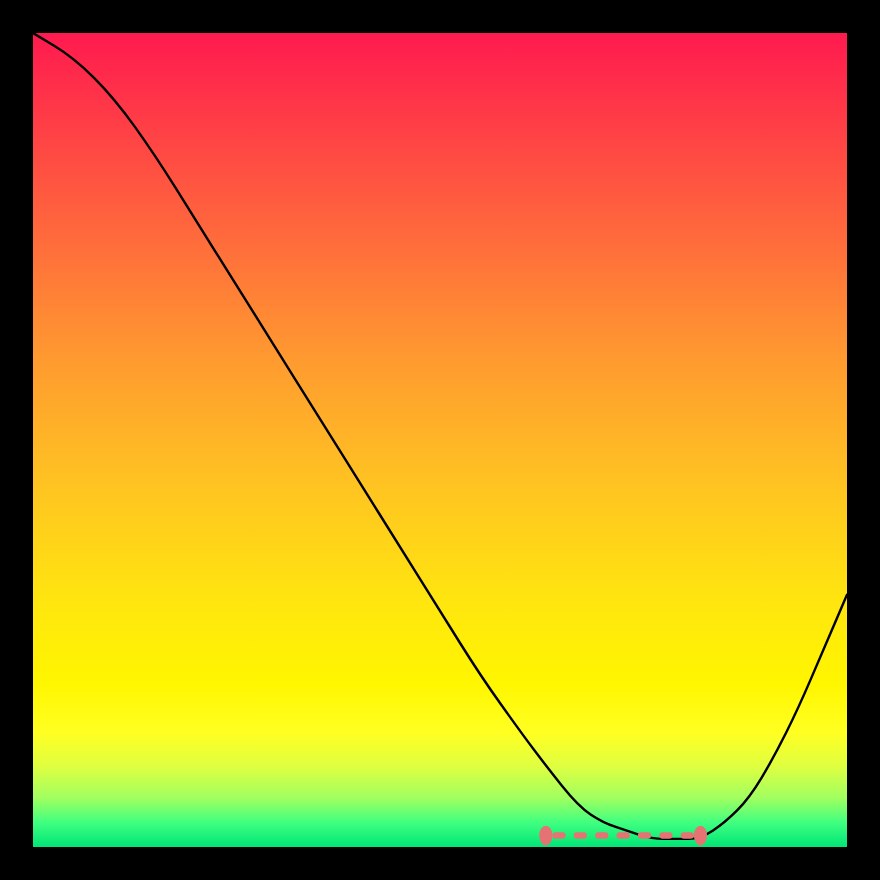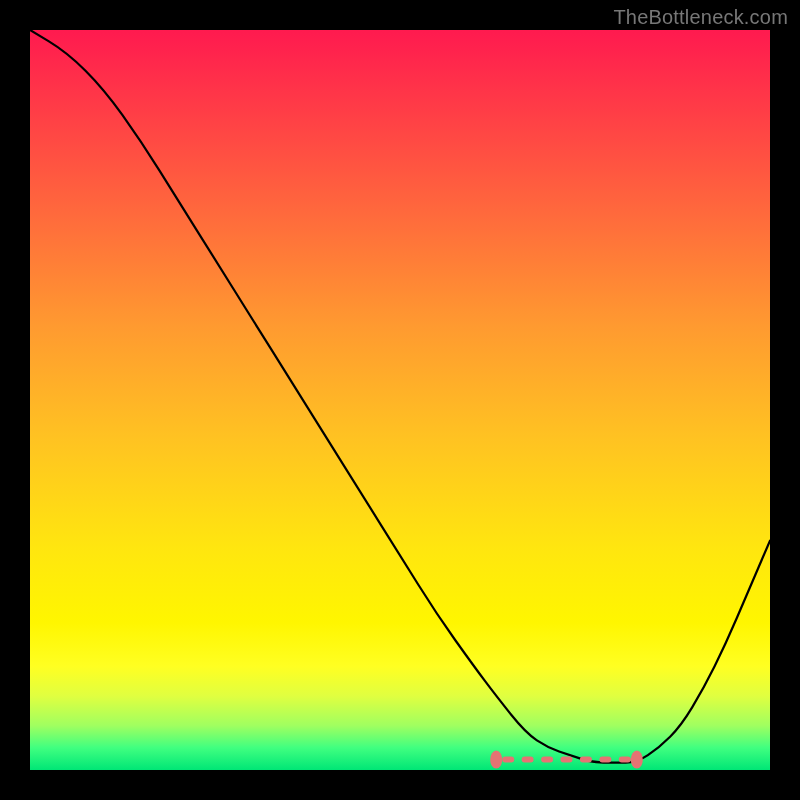--- a/index.html
+++ b/index.html
@@ -53,21 +53,20 @@
     left: 0;
     top: 0;
     width: 740px;
     height: 740px;
   }
 </style>
 </head>
 <body>
 
 <div class="frame">
-  <div class="watermark">TheBottleneck.com</div>
 
   <div class="plot-area">
     <svg class="curve-layer" viewBox="0 0 740 740" preserveAspectRatio="none">
       <path fill="none" stroke="#000000" stroke-width="2.2" stroke-linecap="round" stroke-linejoin="round" d="M 0.0 0.0 Q 0.0 0.0 18.5 11.1 Q 37.0 22.2 55.5 40.7 Q 74.0 59.2 92.5 85.1 Q 111.0 111.0 129.5 140.6 Q 148.0 170.2 166.5 199.8 Q 185.0 229.4 203.5 259.0 Q 222.0 288.6 240.5 318.2 Q 259.0 347.8 277.5 377.4 Q 296.0 407.0 314.5 436.6 Q 333.0 466.2 351.5 495.8 Q 370.0 525.4 388.5 555.0 Q 407.0 584.6 425.5 610.5 Q 444.0 636.4 455.1 651.2 Q 466.2 666.0 481.0 684.5 Q 495.8 703.0 506.9 710.4 Q 518.0 717.8 529.1 721.5 Q 540.2 725.2 551.3 728.9 Q 562.4 732.6 573.5 732.6 Q 584.6 732.6 595.7 732.6 Q 606.8 732.6 617.9 725.2 Q 629.0 717.8 640.1 706.7 Q 651.2 695.6 662.3 677.1 Q 673.4 658.6 684.5 636.4 Q 695.6 614.2 706.7 588.3 Q 717.8 562.4 728.9 536.5 T 740.0 510.6"></path>
       <g>
           <ellipse cx="466.2" cy="729.6" rx="6" ry="9" fill="#e57373"></ellipse>
           <ellipse cx="606.8" cy="729.6" rx="6" ry="9" fill="#e57373"></ellipse>
           <rect x="472.2" y="726.6" width="12" height="6" rx="3" fill="#e57373"></rect>
           <rect x="491.6" y="726.6" width="12" height="6" rx="3" fill="#e57373"></rect>
           <rect x="511.1" y="726.6" width="12" height="6" rx="3" fill="#e57373"></rect>

